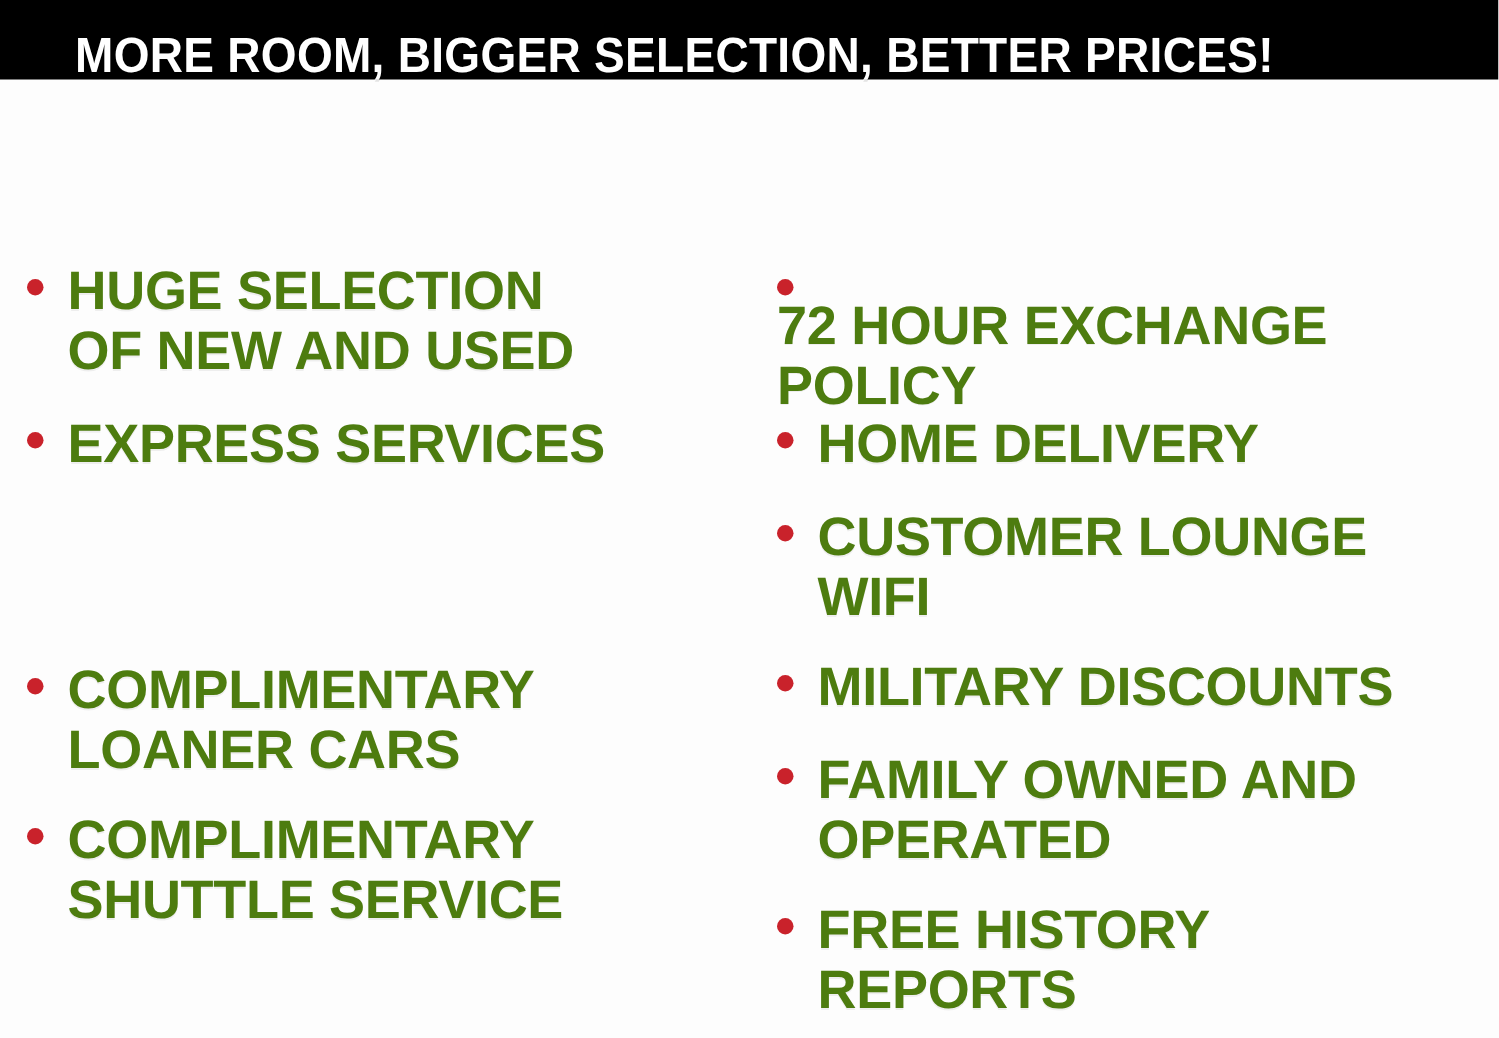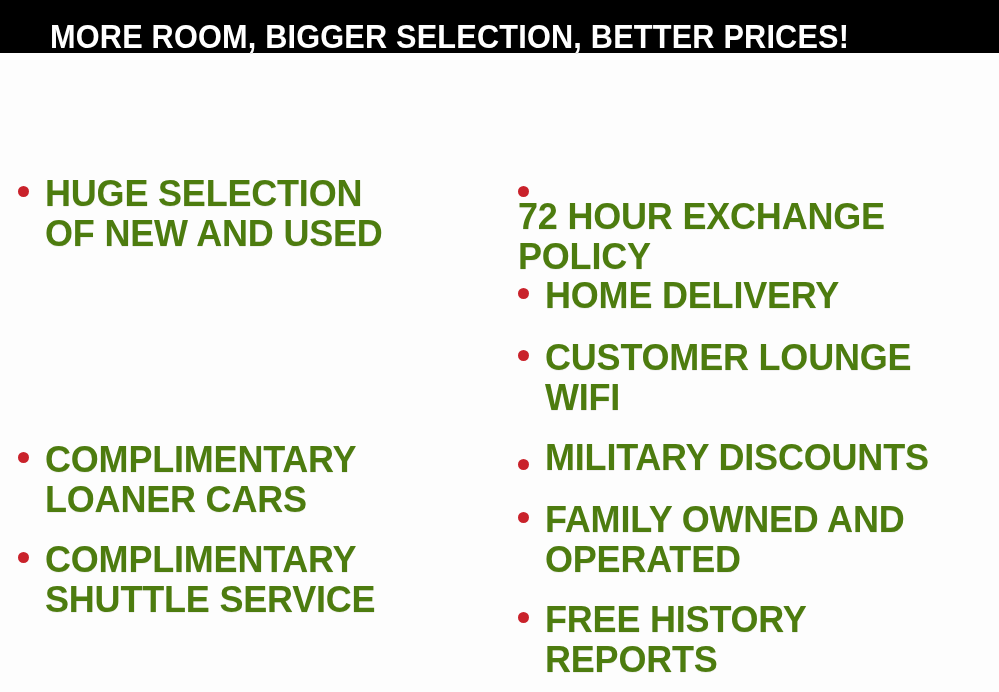--- a/index.html
+++ b/index.html
@@ -124,20 +124,24 @@
   <div class="columns">
 
     <div class="col col-left">
 
       <div class="bullet-item" style="top:14px;">
         <span class="bullet-dot"></span>
         <span class="bullet-text">HUGE SELECTION
 OF NEW AND USED</span>
       </div>
 
+      <div class="bullet-item" style="top:116px;">
+        <span class="bullet-dot"></span>
+        <span class="bullet-text">EXPRESS SERVICES</span>
+      </div>
 
 
       <div class="bullet-item" style="top:280px;">
         <span class="bullet-dot"></span>
         <span class="bullet-text">COMPLIMENTARY
 LOANER CARS</span>
       </div>
 
       <div class="bullet-item" style="top:380px;">
         <span class="bullet-dot"></span>
@@ -159,21 +163,21 @@
         <span class="bullet-dot"></span>
         <span class="bullet-text">HOME DELIVERY</span>
       </div>
 
       <div class="bullet-item" style="top:178px;">
         <span class="bullet-dot"></span>
         <span class="bullet-text">CUSTOMER LOUNGE
 WIFI</span>
       </div>
 
-      <div class="bullet-item" style="top:278px;align-items:center;">
+      <div class="bullet-item" style="top:278px;">
         <span class="bullet-dot"></span>
         <span class="bullet-text">MILITARY DISCOUNTS</span>
       </div>
 
       <div class="bullet-item" style="top:340px;">
         <span class="bullet-dot"></span>
         <span class="bullet-text">FAMILY OWNED AND
 OPERATED</span>
       </div>
 

